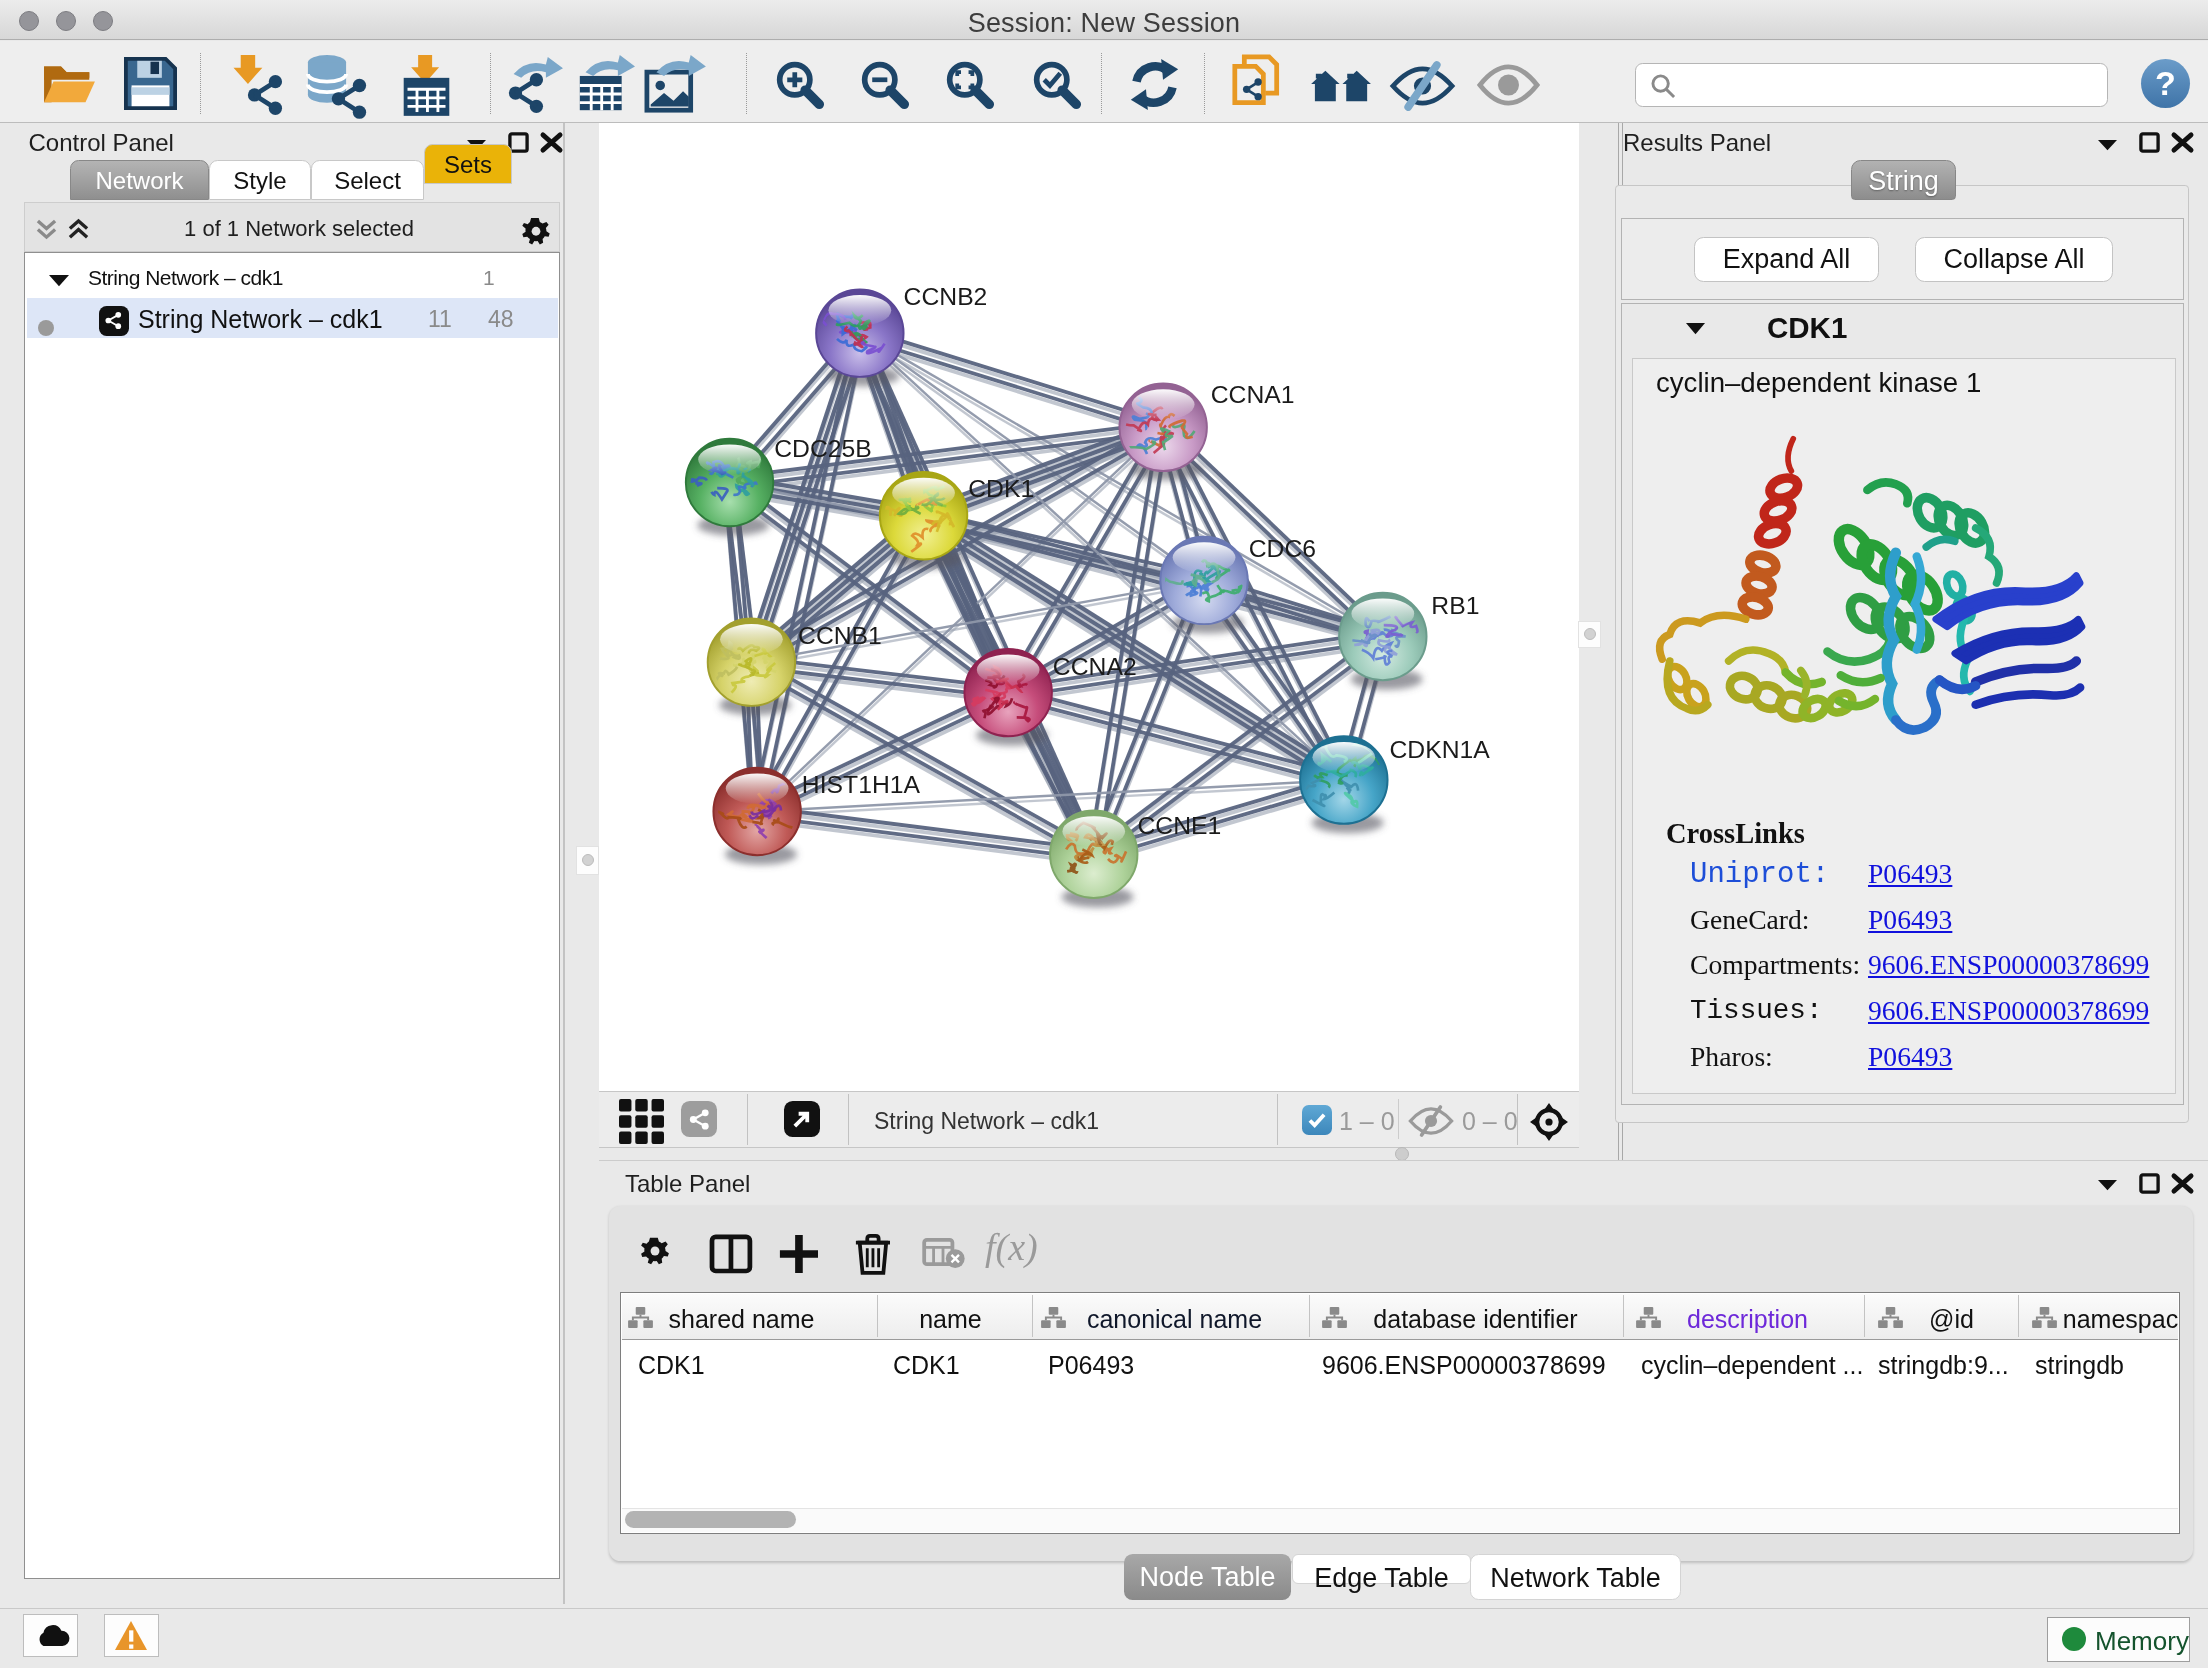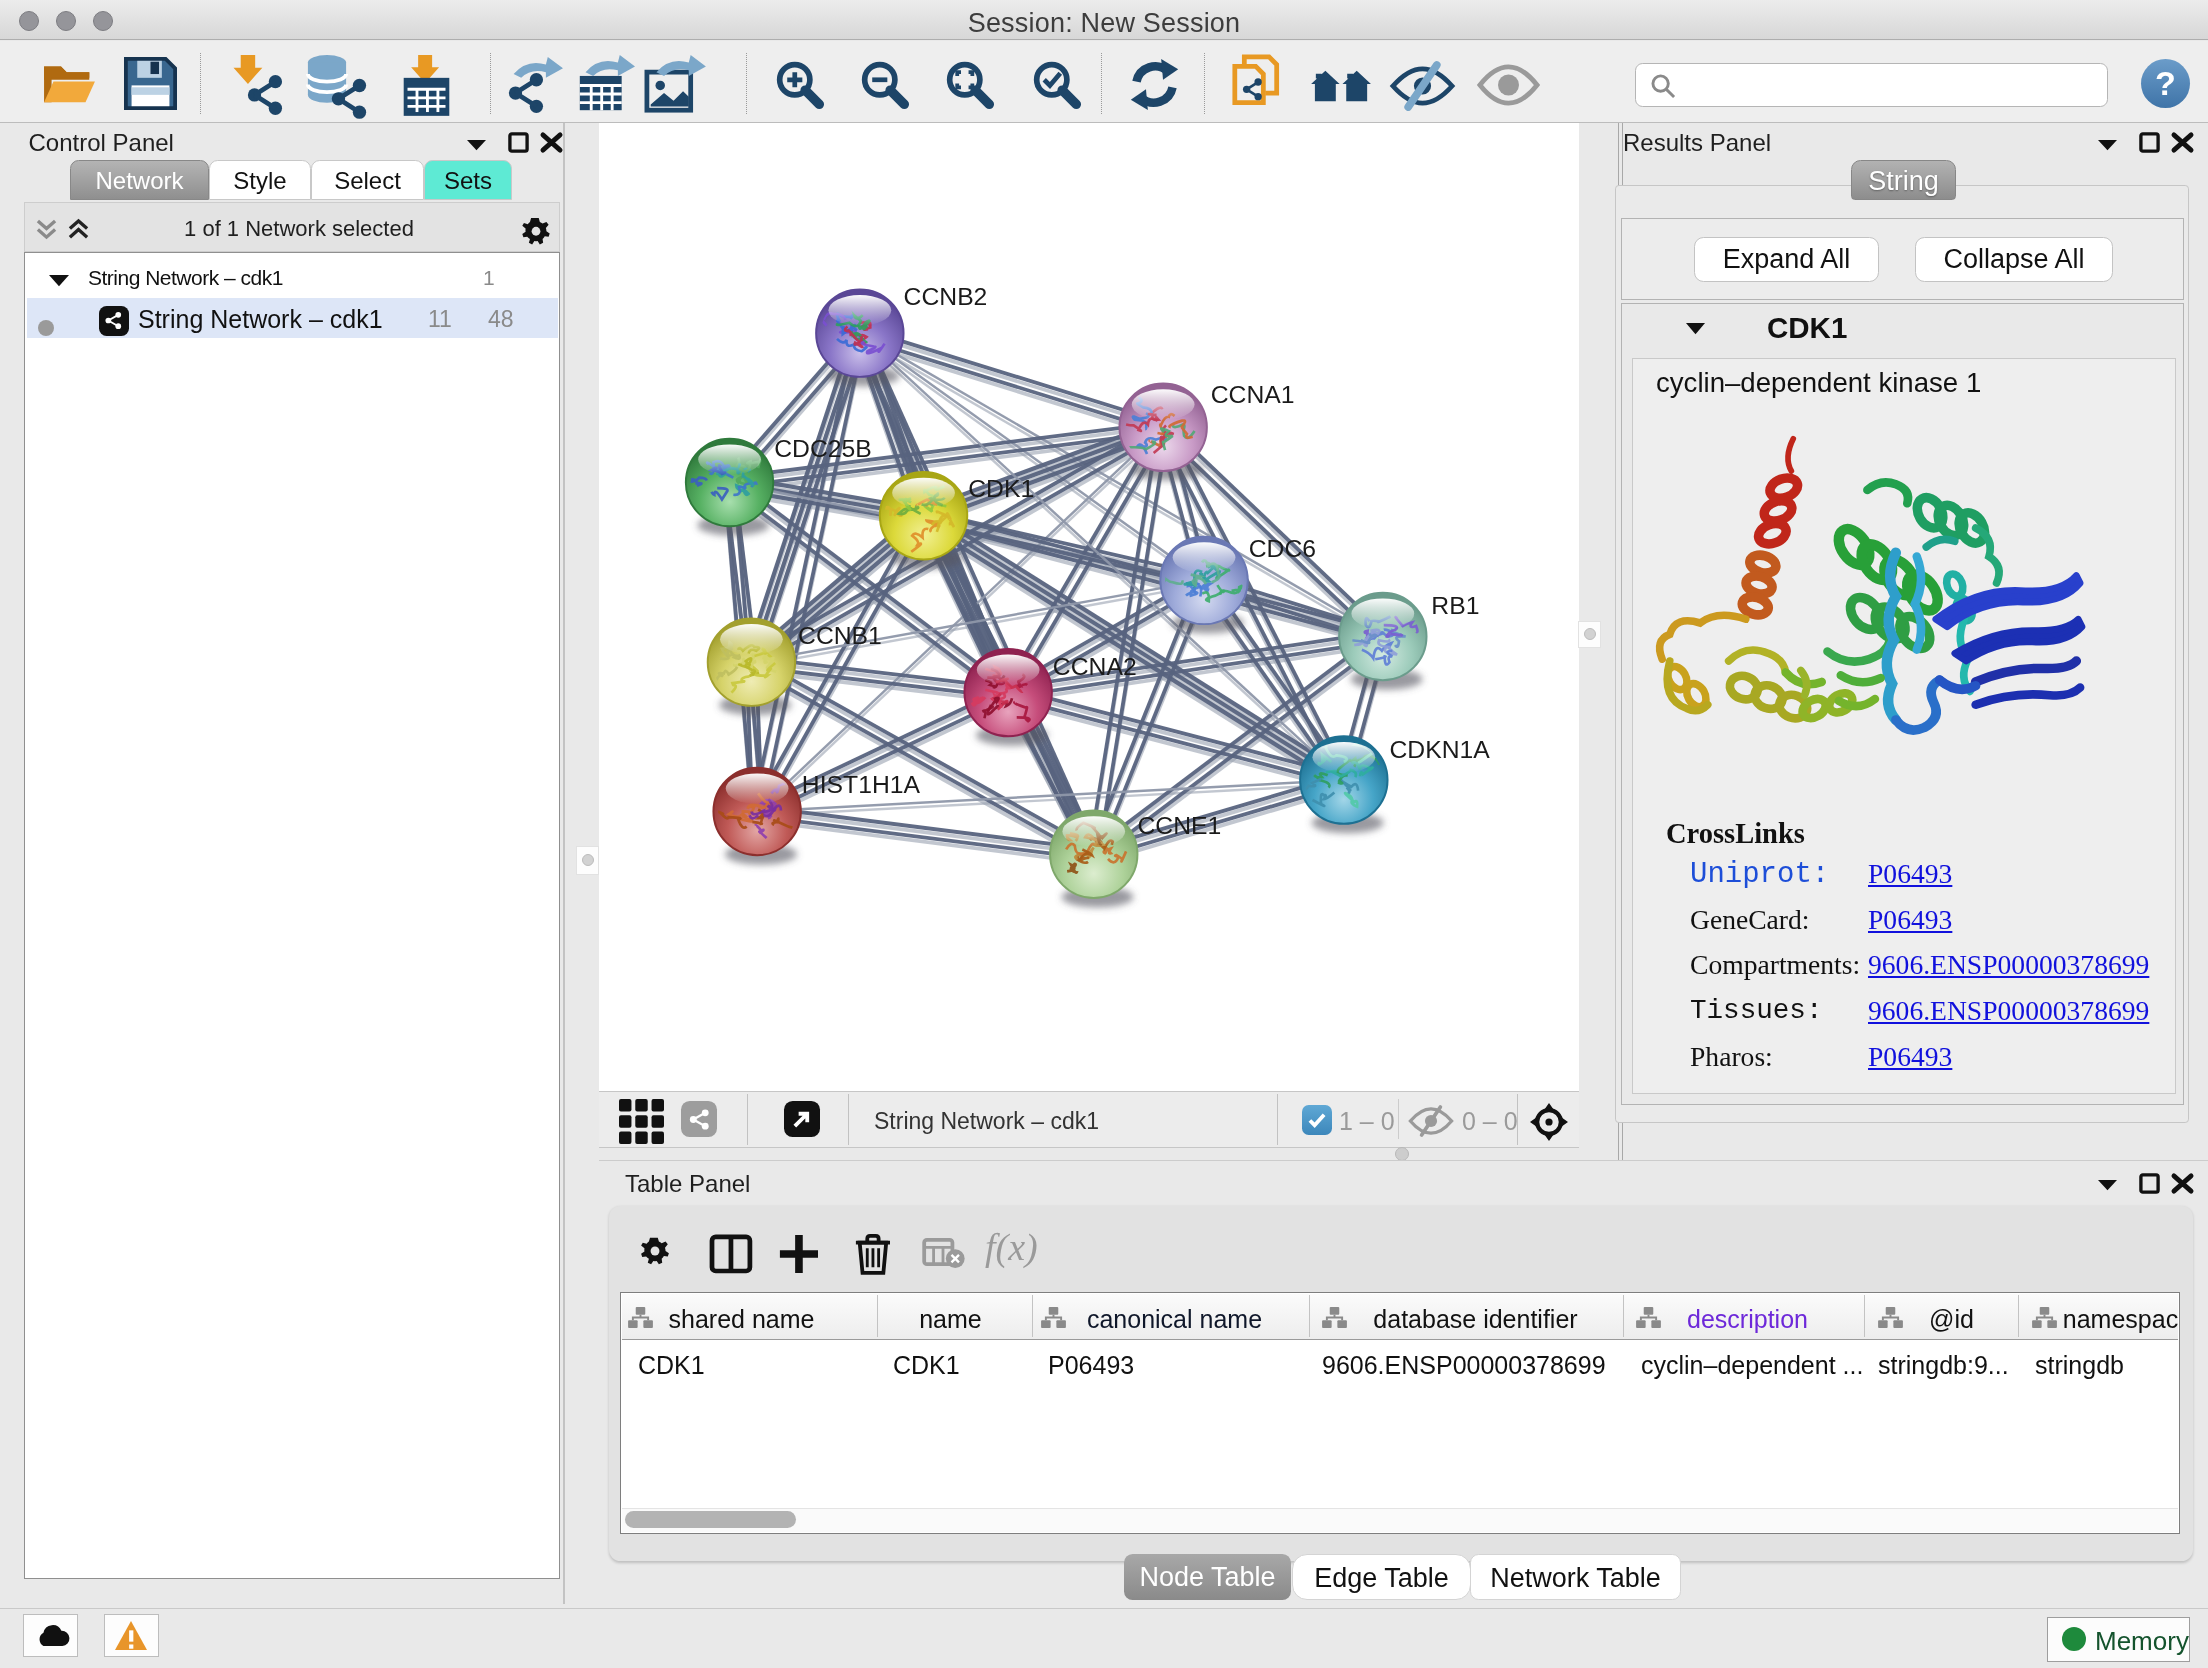--- a/index.html
+++ b/index.html
@@ -185,21 +185,21 @@
   </svg>
 <svg class="abs" style="left:508px;top:132px" width="21" height="21" viewBox="0 0 22 22">
     <rect x="2" y="2" width="18" height="18" fill="none" stroke="#111" stroke-width="3.5" rx="2"></rect>
   </svg>
 <svg class="abs" style="left:540px;top:132px" width="23" height="21" viewBox="0 0 24 22">
     <path d="M3 3 L21 19 M21 3 L3 19" stroke="#111" stroke-width="5" stroke-linecap="round"></path>
   </svg>
 <div class="abs" style="left:70px;top:160px;width:139px;height:40px;background:linear-gradient(#b4b4b4,#8f8f8f);color:#fff;border:1px solid #888;border-radius:8.6px 8.6px 0 0;font-size:24px;text-align:center;line-height:40px">Network</div>
 <div class="abs" style="left:209px;top:160px;width:102px;height:40px;background:#fff;color:#111;border:1px solid #c8c8c8;border-radius:8.6px 8.6px 0 0;font-size:24px;text-align:center;line-height:40px">Style</div>
 <div class="abs" style="left:311px;top:160px;width:113px;height:40px;background:#fff;color:#111;border:1px solid #c8c8c8;border-radius:8.6px 8.6px 0 0;font-size:24px;text-align:center;line-height:40px">Select</div>
-<div class="abs" style="left:424px;top:160px;width:88px;height:40px;background:#5eead4;color:#111;border:1px solid #c8c8c8;border-radius:8.6px 8.6px 0 0;font-size:24px;text-align:center;line-height:40px">Sets</div>
+<div class="abs" style="left:424px;top:144px;width:88px;height:40px;background:#eab308;color:#111;border:1px solid #c8c8c8;border-radius:8.6px 8.6px 0 0;font-size:24px;text-align:center;line-height:40px">Sets</div>
 <div class="abs" style="left:24px;top:202px;width:536px;height:50px;background:#e3e3e3;border:1px solid #cdcdcd"></div>
 <svg class="abs" style="left:36px;top:219px" width="21" height="21" viewBox="0 0 22 22">
     <path d="M2 2 L11 10 L20 2 M2 11 L11 19 L20 11" stroke="#8a8a8a" stroke-width="3.5" fill="none"></path>
   </svg>
 <svg class="abs" style="left:68px;top:219px" width="21" height="21" viewBox="0 0 22 22">
     <path d="M2 10 L11 2 L20 10 M2 19 L11 11 L20 19" stroke="#222" stroke-width="3.5" fill="none"></path>
   </svg>
 <div class="abs" style="left:109px;top:216px;width:380px;text-align:center;font-size:22px;color:#1f1f1f">1 of 1 Network selected</div>
 <svg class="abs" style="left:521px;top:217px" width="30" height="28.5" viewBox="0 0 54 52">
     <path d="M26 2 L32 2 L34 9 A18 18 0 0 1 39 12 L46 9 L50 14 L45 20 A18 18 0 0 1 46 26 L52 30 L50 36 L43 35 A18 18 0 0 1 39 40 L40 47 L34 50 L30 44 A18 18 0 0 1 24 44 L20 50 L14 47 L16 40 A18 18 0 0 1 11 36 L4 37 L2 31 L8 27 A18 18 0 0 1 8 21 L2 16 L5 11 L12 13 A18 18 0 0 1 16 9 L18 2 Z" fill="#111"></path>
@@ -969,21 +969,21 @@
 <div class="abs" style="left:638px;top:1351px;font-size:25px;color:#111">CDK1</div>
 <div class="abs" style="left:893px;top:1351px;font-size:25px;color:#111">CDK1</div>
 <div class="abs" style="left:1048px;top:1351px;font-size:25px;color:#111">P06493</div>
 <div class="abs" style="left:1322px;top:1351px;font-size:25px;color:#111">9606.ENSP00000378699</div>
 <div class="abs" style="left:1641px;top:1351px;font-size:25px;color:#111">cyclin–dependent ...</div>
 <div class="abs" style="left:1878px;top:1351px;font-size:25px;color:#111">stringdb:9...</div>
 <div class="abs" style="left:2035px;top:1351px;font-size:25px;color:#111">stringdb</div>
 <div class="abs" style="left:622px;top:1508px;width:1556px;height:24px;background:#fafafa;border-top:1px solid #e4e4e4"></div>
 <div class="abs" style="left:625px;top:1511px;width:171px;height:17px;background:#b3b3b3;border-radius:8.6px"></div>
 <div class="abs" style="left:1124px;top:1554px;width:167px;height:46px;background:linear-gradient(#a8a8a8,#8a8a8a);border-radius:8.6px;color:#fff;font-size:27px;text-align:center;line-height:46px">Node Table</div>
-<div class="abs" style="left:1292px;top:1554px;width:179px;height:46px;background:#fff;border:1px solid #d4d4d4;border-radius:15px;color:#111;font-size:27px;text-align:center;line-height:46px">Edge Table</div>
+<div class="abs" style="left:1292px;top:1554px;width:179px;height:30px;background:#fff;border:1px solid #d4d4d4;border-radius:6px;color:#111;font-size:27px;text-align:center;line-height:46px">Edge Table</div>
 <div class="abs" style="left:1470px;top:1554px;width:211px;height:46px;background:#fff;border:1px solid #d4d4d4;border-radius:8.6px;color:#111;font-size:27px;text-align:center;line-height:46px">Network Table</div>
 <div class="abs" style="left:0;top:1608px;width:2208px;height:1px;background:#c9c9c9"></div>
 <div class="abs" style="left:23px;top:1614px;width:55px;height:43px;background:#fdfdfd;border:1px solid #bdbdbd"></div>
 <svg class="abs" style="left:34px;top:1625px" width="34" height="23" viewBox="0 0 36 24">
     <path d="M10 22 A8 8 0 0 1 10 8 A10 10 0 0 1 29 6 A7 7 0 0 1 30 22 Z" fill="#111"></path>
   </svg>
 <div class="abs" style="left:104px;top:1614px;width:55px;height:43px;background:#fdfdfd;border:1px solid #bdbdbd"></div>
 <svg class="abs" style="left:114px;top:1620px" width="34" height="32" viewBox="0 0 36 34">
     <path d="M18 1 L35 32 L1 32 Z" fill="#e8952a"></path>
     <rect x="16" y="11" width="4.5" height="12" fill="#fff"></rect>

